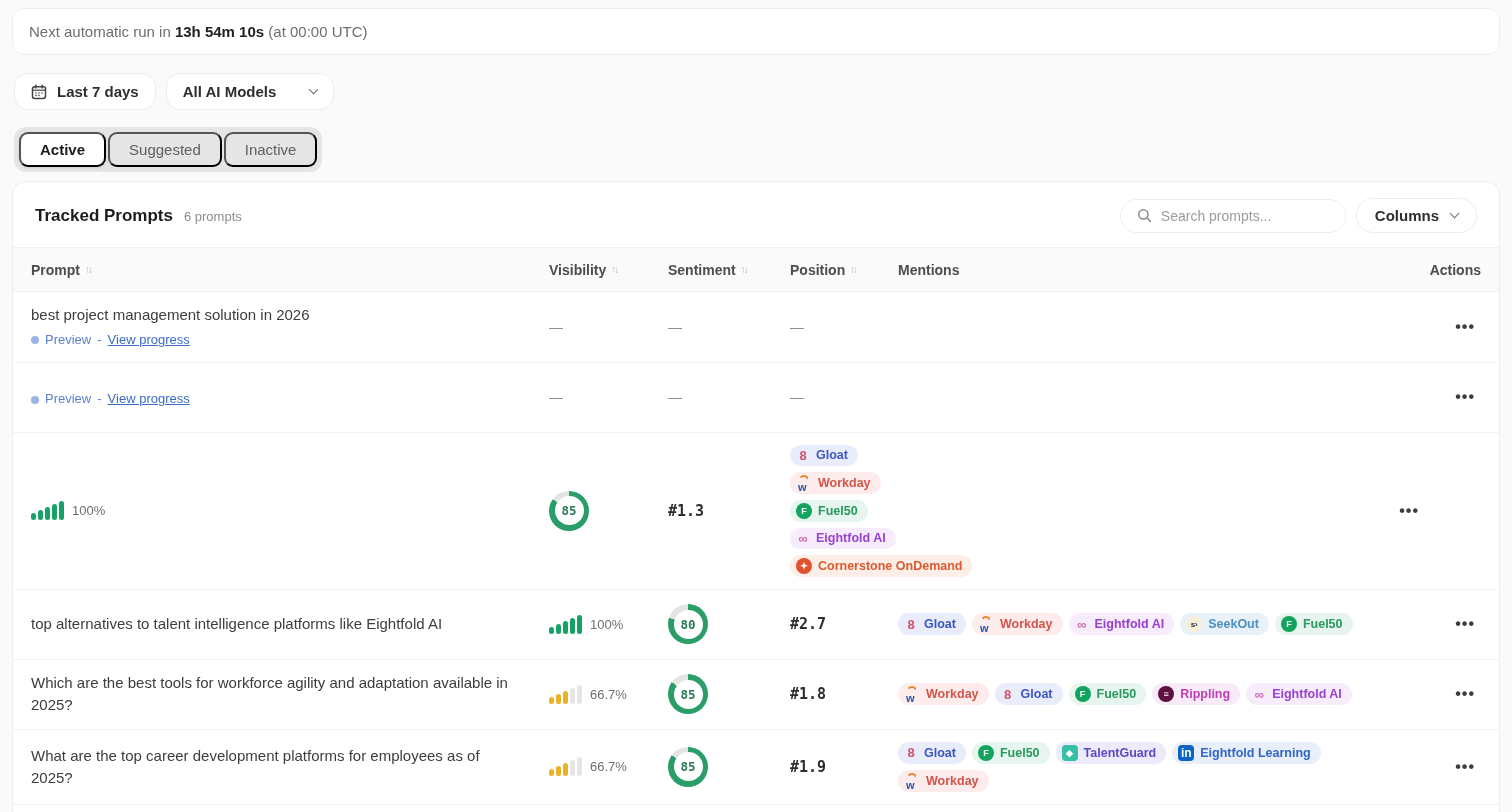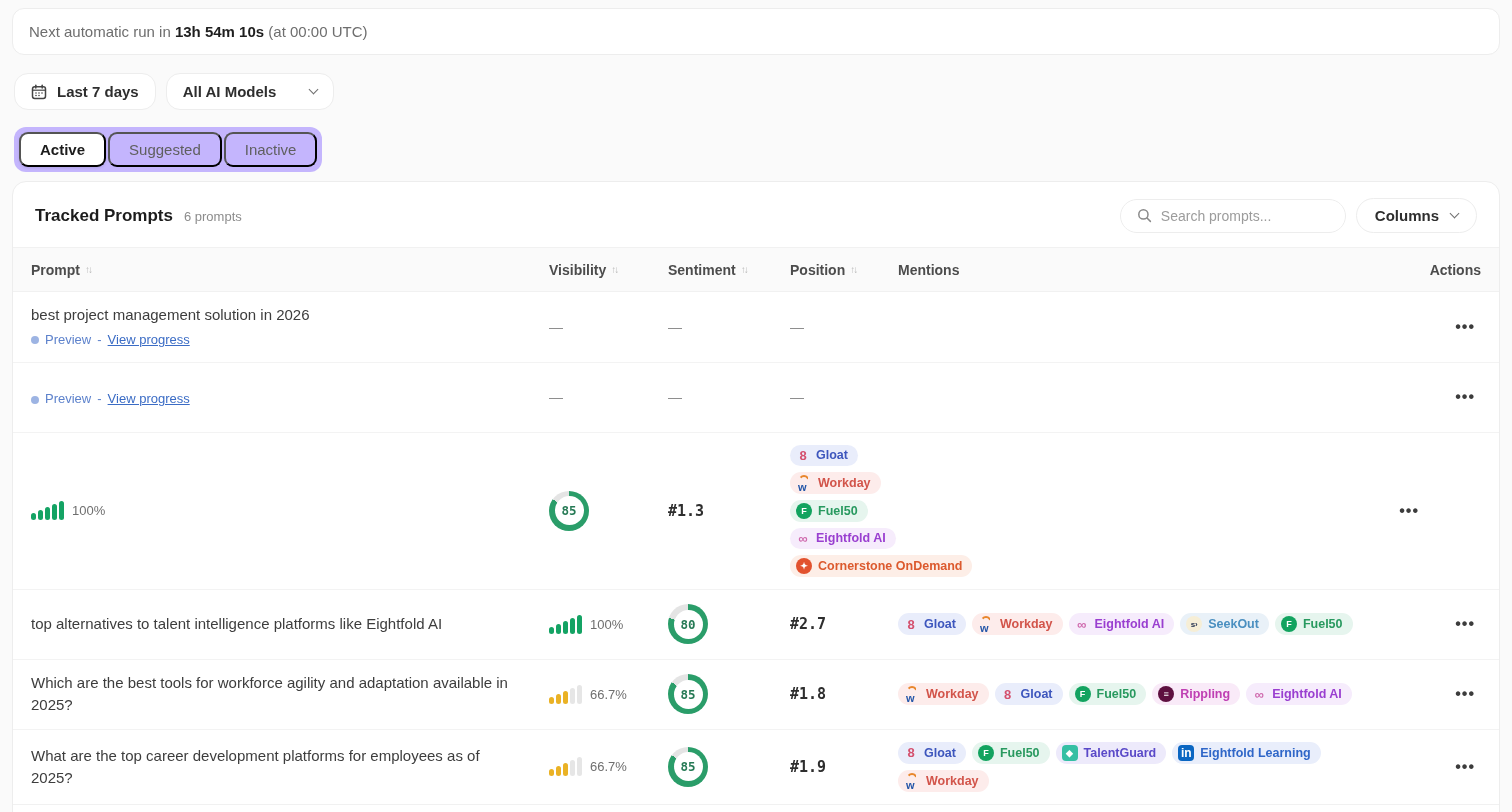--- a/index.html
+++ b/index.html
@@ -29,21 +29,21 @@
   }
   .chev {
     width: 7px; height: 7px; border-right: 1.6px solid #6f6f6f;
     border-bottom: 1.6px solid #6f6f6f; transform: rotate(45deg);
     margin-top: -4px; display: inline-block;
   }
   .cal-icon svg, .search-icon svg { display: block; }
 
   
   .tabs {
-    display: inline-flex; background: #c4b5fd; border-radius: 12px;
+    display: inline-flex; background: #e5e5e5; border-radius: 12px;
     padding: 5px; margin-top: 17px; margin-left: 2px; gap: 2px;
   }
   .tab {
     padding: 7px 19px; font-size: 15px; color: #5f5f5f; border-radius: 9px;
     cursor: pointer; background: transparent;
   }
   .tab.active {
     background: #fff; color: #1c1c1c; font-weight: 700;
     box-shadow: 0 1px 3px rgba(0,0,0,.10);
   }

